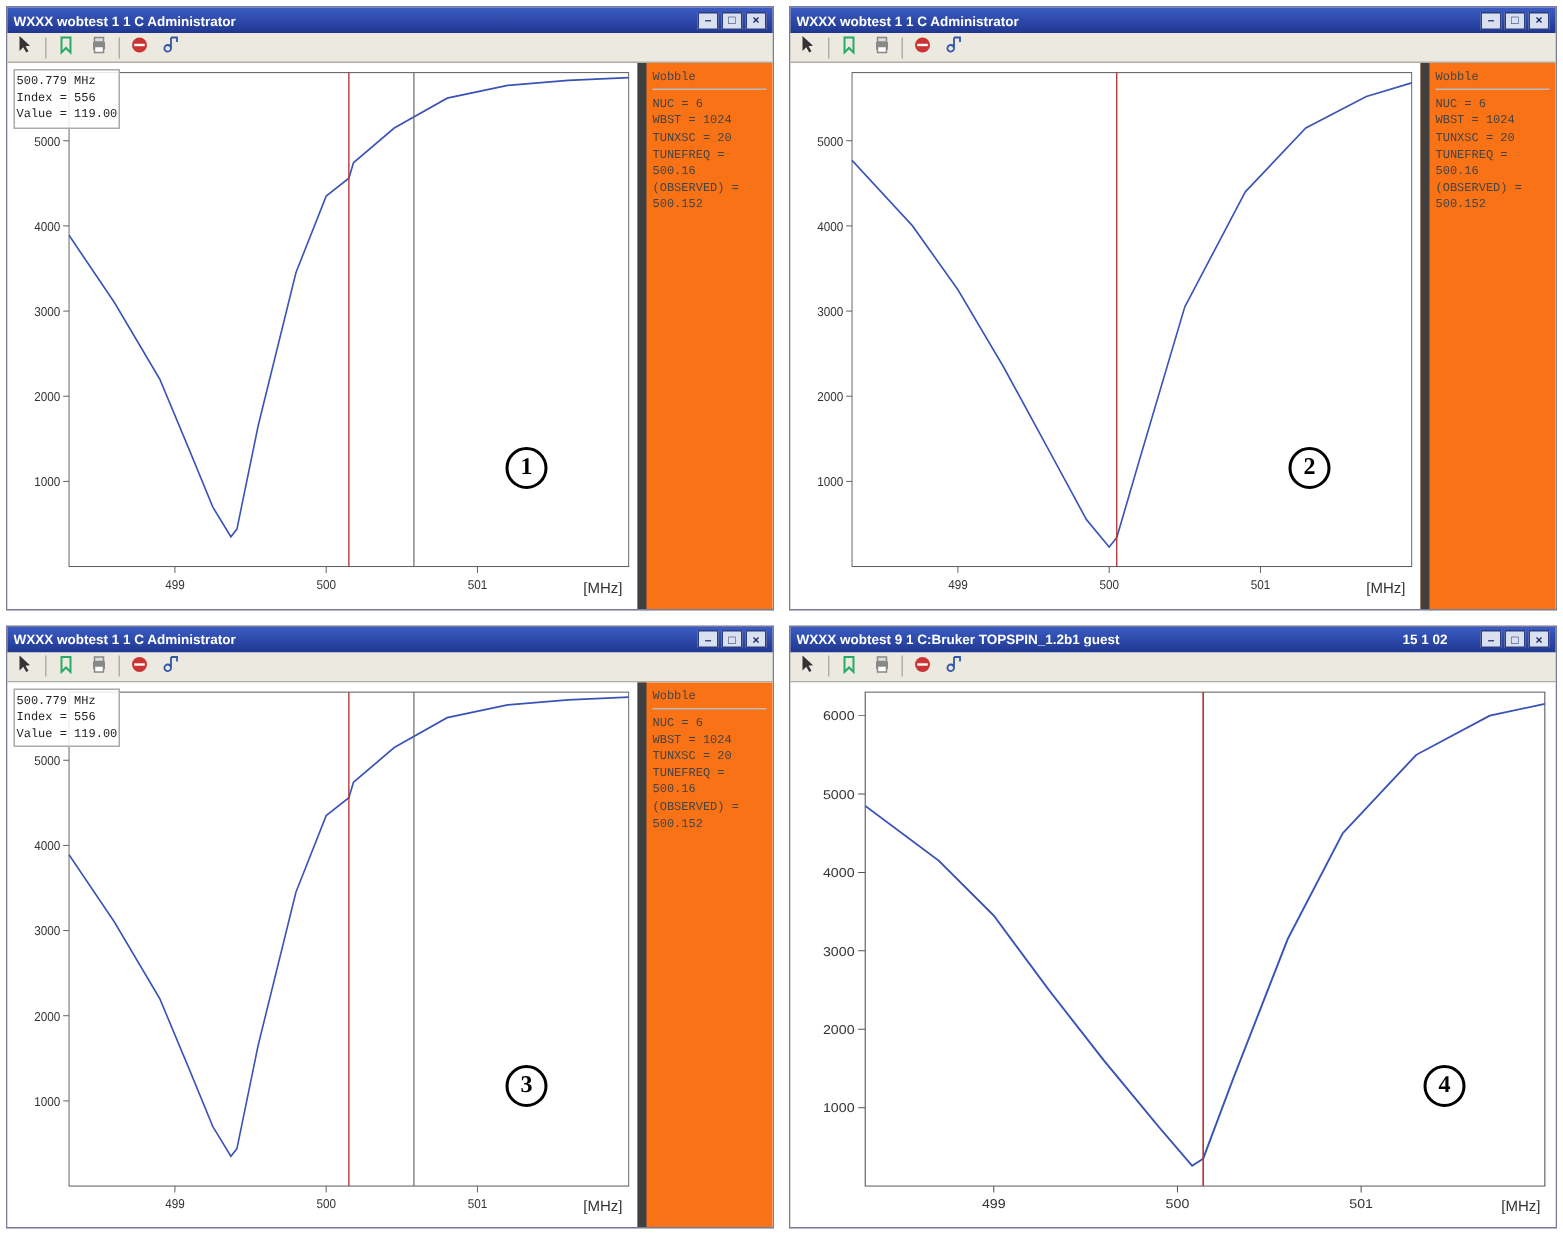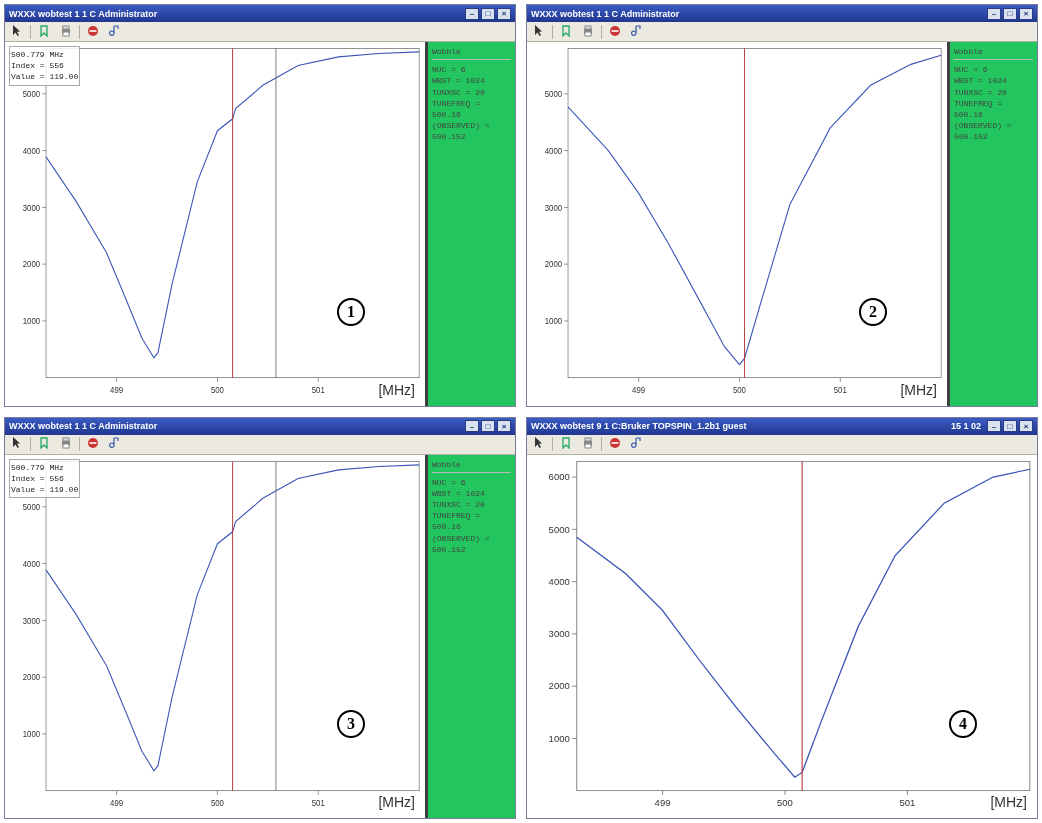--- a/index.html
+++ b/index.html
@@ -29,20 +29,21 @@
   }
   .titlebar {
     height: 17px;
     background: linear-gradient(#3b5cc4, #20378f);
     color: #fff;
     display: flex;
     align-items: center;
     padding: 0 4px;
     font-size: 9px;
     font-weight: bold;
+    gap: 16px;
   }
   .titlebar .title { flex: 1; white-space: nowrap; overflow: hidden; }
   .titlebar .winbtns { display: flex; gap: 2px; }
   .winbtn {
     width: 14px; height: 12px;
     background: #d9e0f0;
     border: 1px solid #2b3d80;
     font-size: 8px;
     display: flex; align-items: center; justify-content: center;
     color: #1b2a60;
@@ -69,27 +70,27 @@
     min-height: 0;
     display: flex;
   }
   .plotwrap {
     flex: 1;
     position: relative;
   }
   .plot-svg { width: 100%; height: 100%; display:block; }
   .side {
     width: 90px;
-    border-left: 3px solid #404040;
+    border-left: 6px solid #404040;
     padding: 4px;
     font-size: 8px;
     color: #444;
     line-height: 1.4;
     font-family: "Courier New", monospace;
-    background:#22c55e;
+    background:#f97316;
   }
   .side hr { border:none; border-top:1px solid #bbb; margin:2px 0 4px; }
   .tlbox {
     position: absolute;
     top: 4px; left: 4px;
     border: 1px solid #aaa;
     background: rgba(255,255,255,0.85);
     font-size: 8px;
     color: #222;
     padding: 2px 1px;
@@ -103,21 +104,21 @@
     border-radius: 50%;
     background: #fff;
     display: flex; align-items: center; justify-content: center;
     font-size: 16px;
     font-weight: 600;
     font-family: Georgia, serif;
   }
   .xlabel {
     position: absolute;
     bottom: 8px; right: 10px;
-    font-size: 14px; color:#333;
+    font-size: 10px; color:#333;
   }
 </style>
 </head>
 <body>
 
 <div class="grid2x2" id="root">
     <div class="win">
       <div class="titlebar">
         <span class="title">WXXX wobtest 1 1 C Administrator</span>
         <div class="winbtns">

